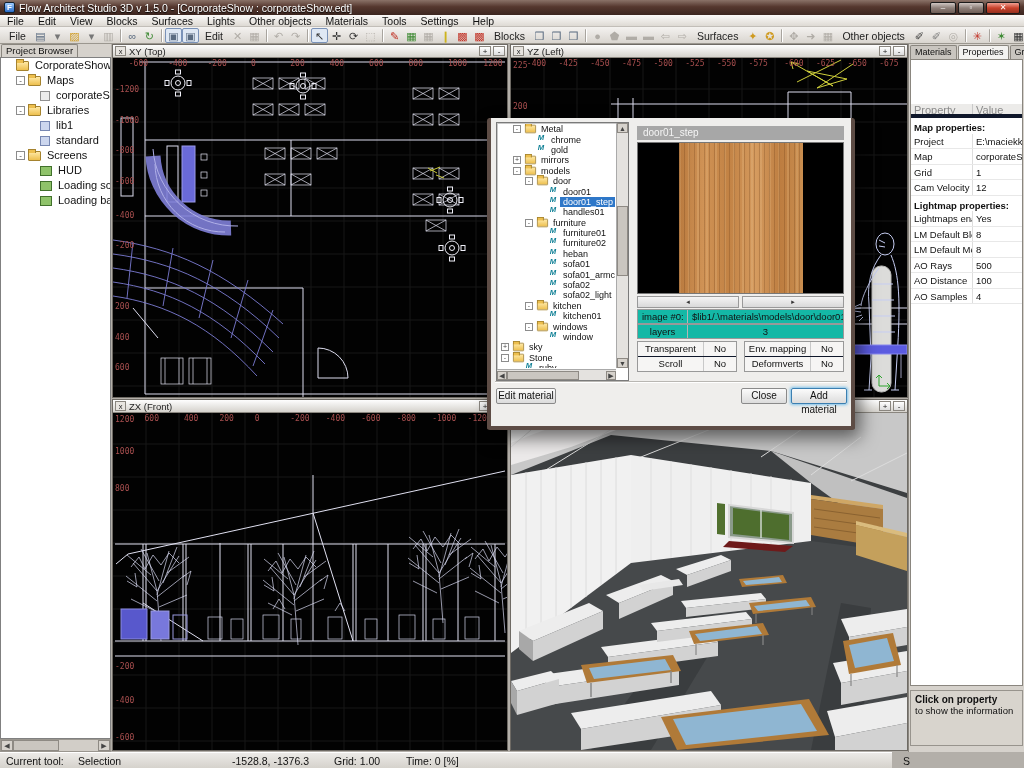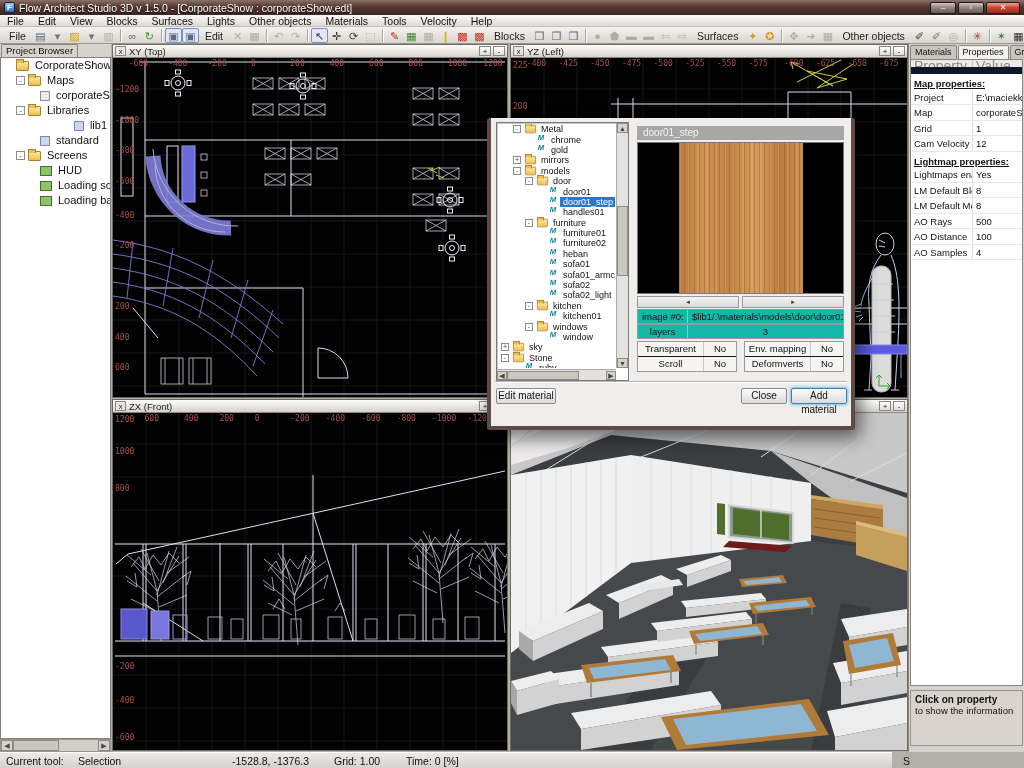--- a/index.html
+++ b/index.html
@@ -84,29 +84,29 @@
 
   
   #rpanel { position:absolute; left:908px; top:44px; width:116px; height:708px;
     background:#d6d2cc; border-left:1px solid #8a867f; }
   #rp-tabs { position:absolute; left:1px; top:1px; height:14px; display:flex; }
   .rp-tab { padding:0 4px; font-size:9px; line-height:13px; border:1px solid #8a867f;
     border-bottom:none; background:#c9c5bf; margin-right:1px; border-radius:2px 2px 0 0; }
   .rp-tab.active { background:#f3f2f0; }
   #rp-grid { position:absolute; left:1px; top:15px; right:1px; bottom:66px; background:#fff;
     border:1px solid #8a867f; overflow:hidden; }
-  #rp-grid-head { height:14px; background:#ecebe9; border-bottom:7px solid #0f172a;
-    display:flex; color:#8a8a8a; font-size:14px; line-height:13px; }
+  #rp-grid-head { height:14px; background:#ecebe9; border-bottom:4px solid #0f172a;
+    display:flex; color:#8a8a8a; font-size:11px; line-height:13px;margin-top:44px; }
   #rp-grid-head .pk { border-right:1px solid #c9c9c9; }
   .prow { height:15.5px; line-height:15px; display:flex; font-size:9.5px;
     border-bottom:1px solid #e8e8e8; white-space:nowrap; overflow:hidden; }
   .pk { width:62px; padding-left:3px; border-right:1px solid #ddd; flex:none; overflow:hidden; }
   .pv { padding-left:3px; overflow:hidden; }
   .prow.section { font-weight:bold; border-bottom:none; padding-top:2px; }
-  .prow.section .pk { border-right:none; width:auto;text-decoration:underline; }
+  .prow.section .pk { border-right:none; width:auto; }
   #rp-info { position:absolute; left:1px; right:1px; bottom:6px; height:56px; background:#d8d4cd;
     border:1px solid #98948d; padding:3px 4px; font-size:9.5px; line-height:11px; }
   #rp-info b { display:block; font-size:10px; }
 
   
   #statusbar { position:absolute; left:0; top:752px; width:892px; height:16px;
     background:linear-gradient(#eceae7,#d5d2cc); border-top:1px solid #fff; font-size:10.5px; }
   #statusbar span { position:absolute; top:2px; white-space:nowrap; }
 
   
@@ -178,21 +178,21 @@
 
 <span>File</span>
     <span>Edit</span>
     <span>View</span>
     <span>Blocks</span>
     <span>Surfaces</span>
     <span>Lights</span>
     <span>Other objects</span>
     <span>Materials</span>
     <span>Tools</span>
-    <span>Velocity</span>
+    <span>Settings</span>
     <span>Help</span>
   </div>
 
 <div id="toolbar">
 
     <div class="tbtn is-label"><span></span><span>File</span></div>
 
     <div class="tbtn ci-steel"><span>▤</span><span></span></div>
 
     <div class="tbtn ci-dim"><span>▾</span><span></span></div>
@@ -328,21 +328,21 @@
         <span class="ticon ic-page"></span>
         <span class="tlabel">corporateShow</span>
       </div>
 
       <div class="trow is-label" style="padding-left: 15px;">
         <span class="exp has-exp">-</span>
         <span class="ticon ic-folder"></span>
         <span class="tlabel">Libraries</span>
       </div>
 
-      <div class="trow is-label" style="padding-left: 27px; justify-content: flex-end;">
+      <div class="trow is-label" style="padding-left: 27px;">
         <span class="exp"></span>
         <span class="ticon ic-lib"></span>
         <span class="tlabel">lib1</span>
       </div>
 
       <div class="trow is-label" style="padding-left: 27px;">
         <span class="exp"></span>
         <span class="ticon ic-lib"></span>
         <span class="tlabel">standard</span>
       </div>

